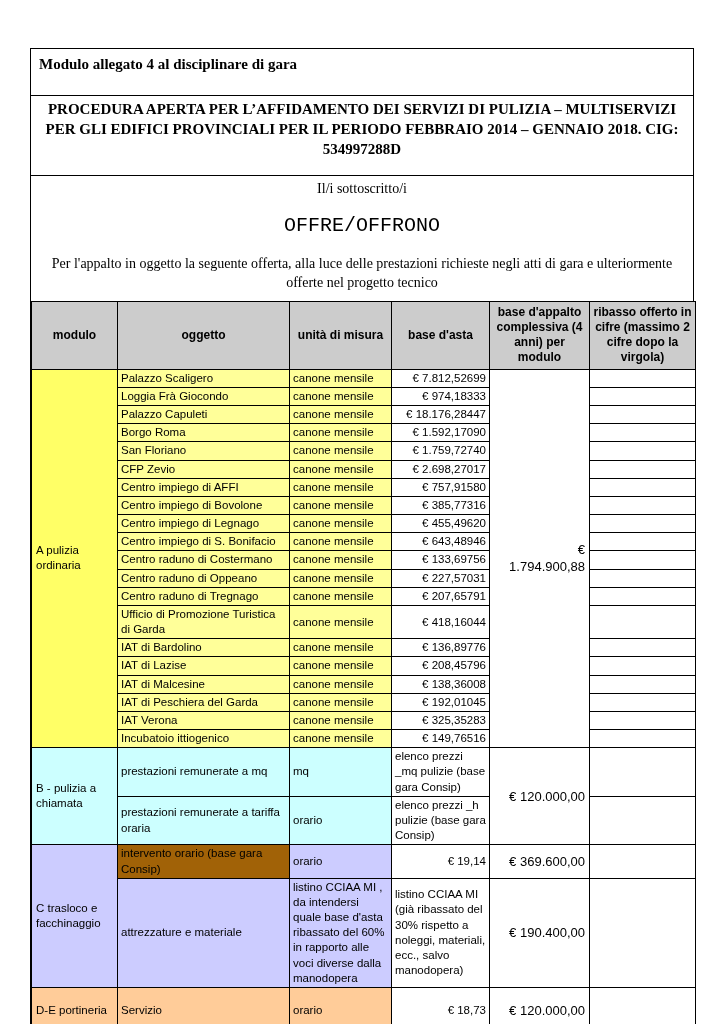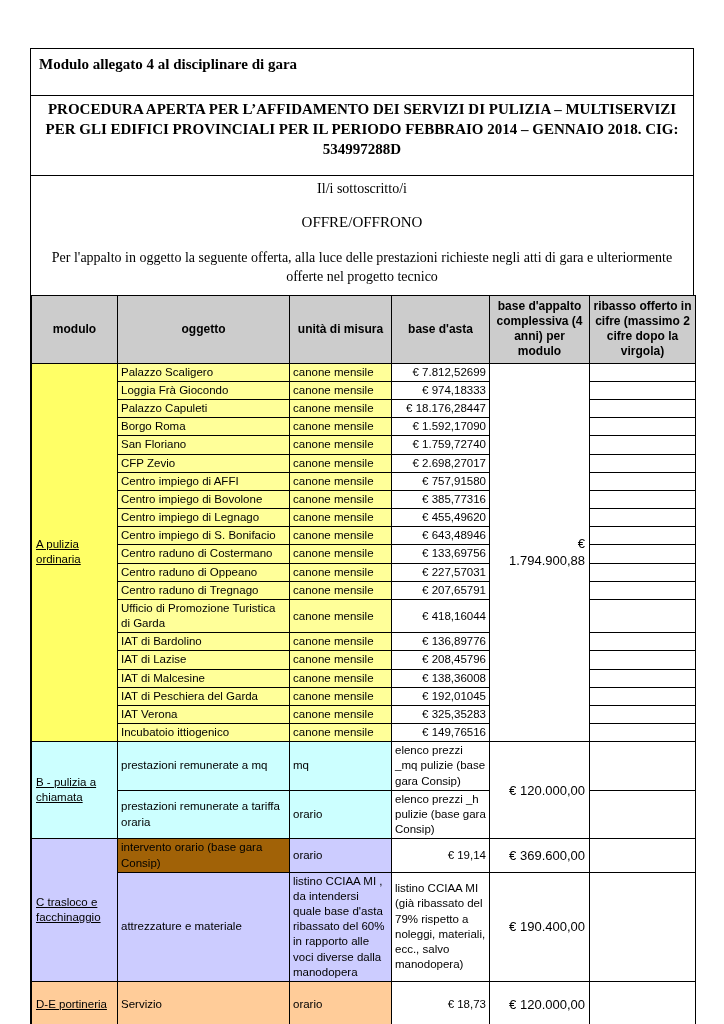--- a/index.html
+++ b/index.html
@@ -24,36 +24,36 @@
     text-align:center;
     padding:3px 14px 15px;
   }
   .intro-box {
     font-family:"Liberation Serif", serif;
     font-size:14px;
     text-align:center;
     padding:3px 10px 8px;
   }
   .intro-box .sub   { margin:2px 0 0; }
-  .intro-box .offre { margin:17px 0; font-size:15px; }
+  .intro-box .offre { margin:17px 0; font-size:20px;font-family:Liberation Mono, monospace; }
   .intro-box .intro { margin:15px 0 0; line-height:1.4; }
 
   table { border-collapse:collapse; width:664px; table-layout:fixed; }
   th, td { border:1px solid #000; }
   th {
     font-size:12px; font-weight:bold; text-align:center; vertical-align:middle;
     height:68px; padding:2px 3px; line-height:1.25;
   }
   td {
     font-size:11.5px; padding:1px 3px; vertical-align:middle;
     line-height:1.32; word-wrap:break-word; background:#fff;
   }
   td.num   { text-align:right; }
   td.total { text-align:right; font-size:13px; white-space:pre-line; padding-right:4px; }
-  td.mod   { padding:2px 4px;text-decoration:underline; }
+  td.mod   { padding:2px 4px; }
   tr.sec-3 td { height:46px; }
 </style>
 </head>
 <body>
 
 <div class="page">
   <div class="frame">
 
     <div class="title-box">Modulo allegato 4 al disciplinare di gara</div>
 
@@ -226,21 +226,21 @@
             <td rowspan="2" class="mod" style="background: rgb(204, 204, 255);">C trasloco e facchinaggio</td>
             <td style="background: #a16207;">intervento orario (base gara Consip)</td>
             <td style="background: rgb(204, 204, 255);">orario</td>
             <td class="num">€ 19,14</td>
             <td class="total">€ 369.600,00</td>
             <td></td>
           </tr>
           <tr class="sec-2">
             <td style="background: rgb(204, 204, 255);">attrezzature e materiale</td>
             <td style="background: rgb(204, 204, 255);">listino CCIAA MI , da intendersi quale base d'asta ribassato del 60% in rapporto alle voci diverse dalla manodopera</td>
-            <td>listino CCIAA MI (già ribassato del 79% rispetto a noleggi, materiali, ecc., salvo manodopera)</td>
+            <td>listino CCIAA MI (già ribassato del 30% rispetto a noleggi, materiali, ecc., salvo manodopera)</td>
             <td class="total">€ 190.400,00</td>
             <td></td>
           </tr>
           <tr class="sec-3">
             <td rowspan="1" class="mod" style="background: rgb(255, 204, 153);">D-E portineria</td>
             <td style="background: rgb(255, 204, 153);">Servizio</td>
             <td style="background: rgb(255, 204, 153);">orario</td>
             <td class="num">€ 18,73</td>
             <td class="total">€ 120.000,00</td>
             <td></td>

